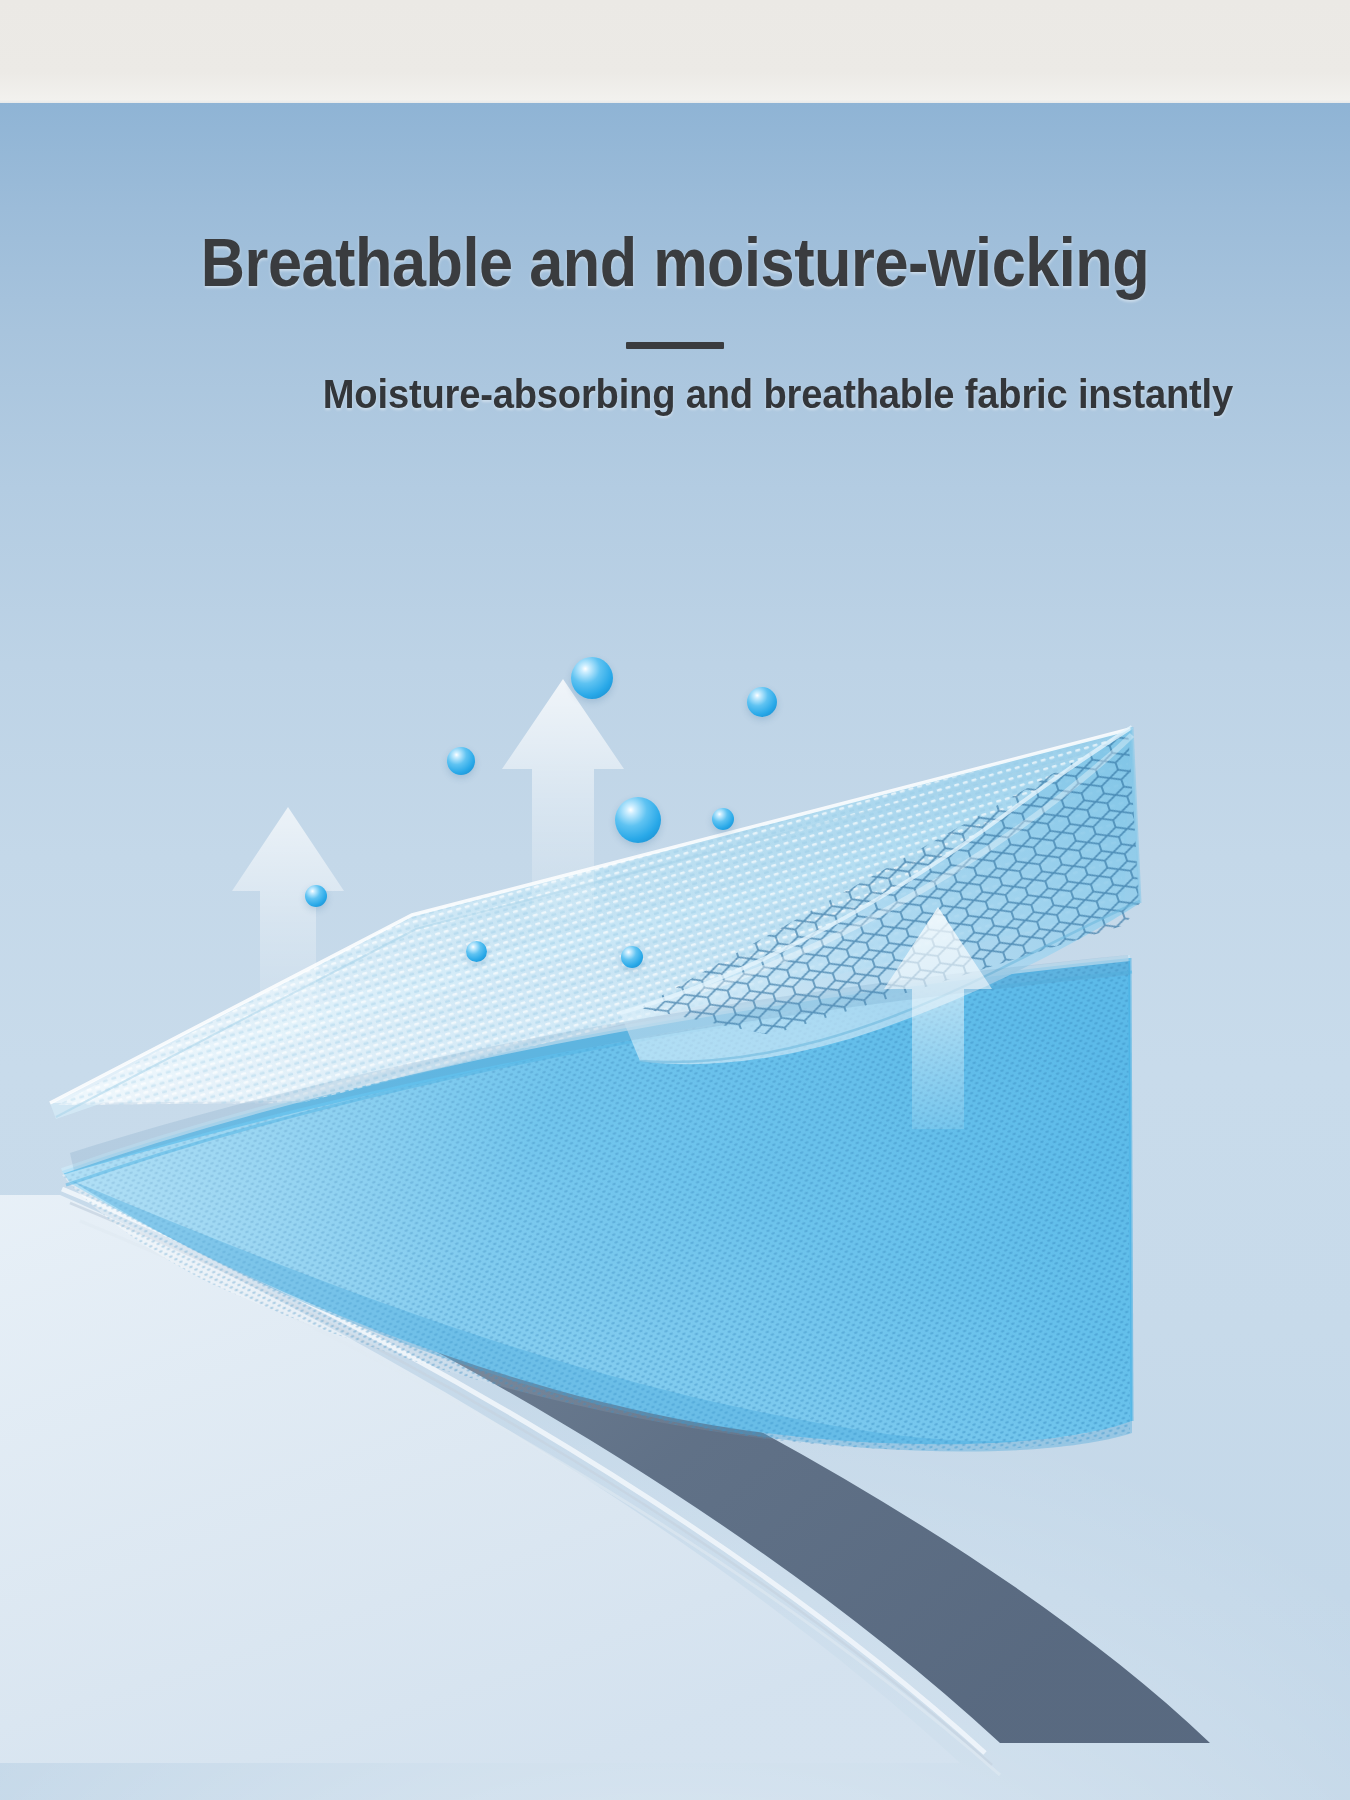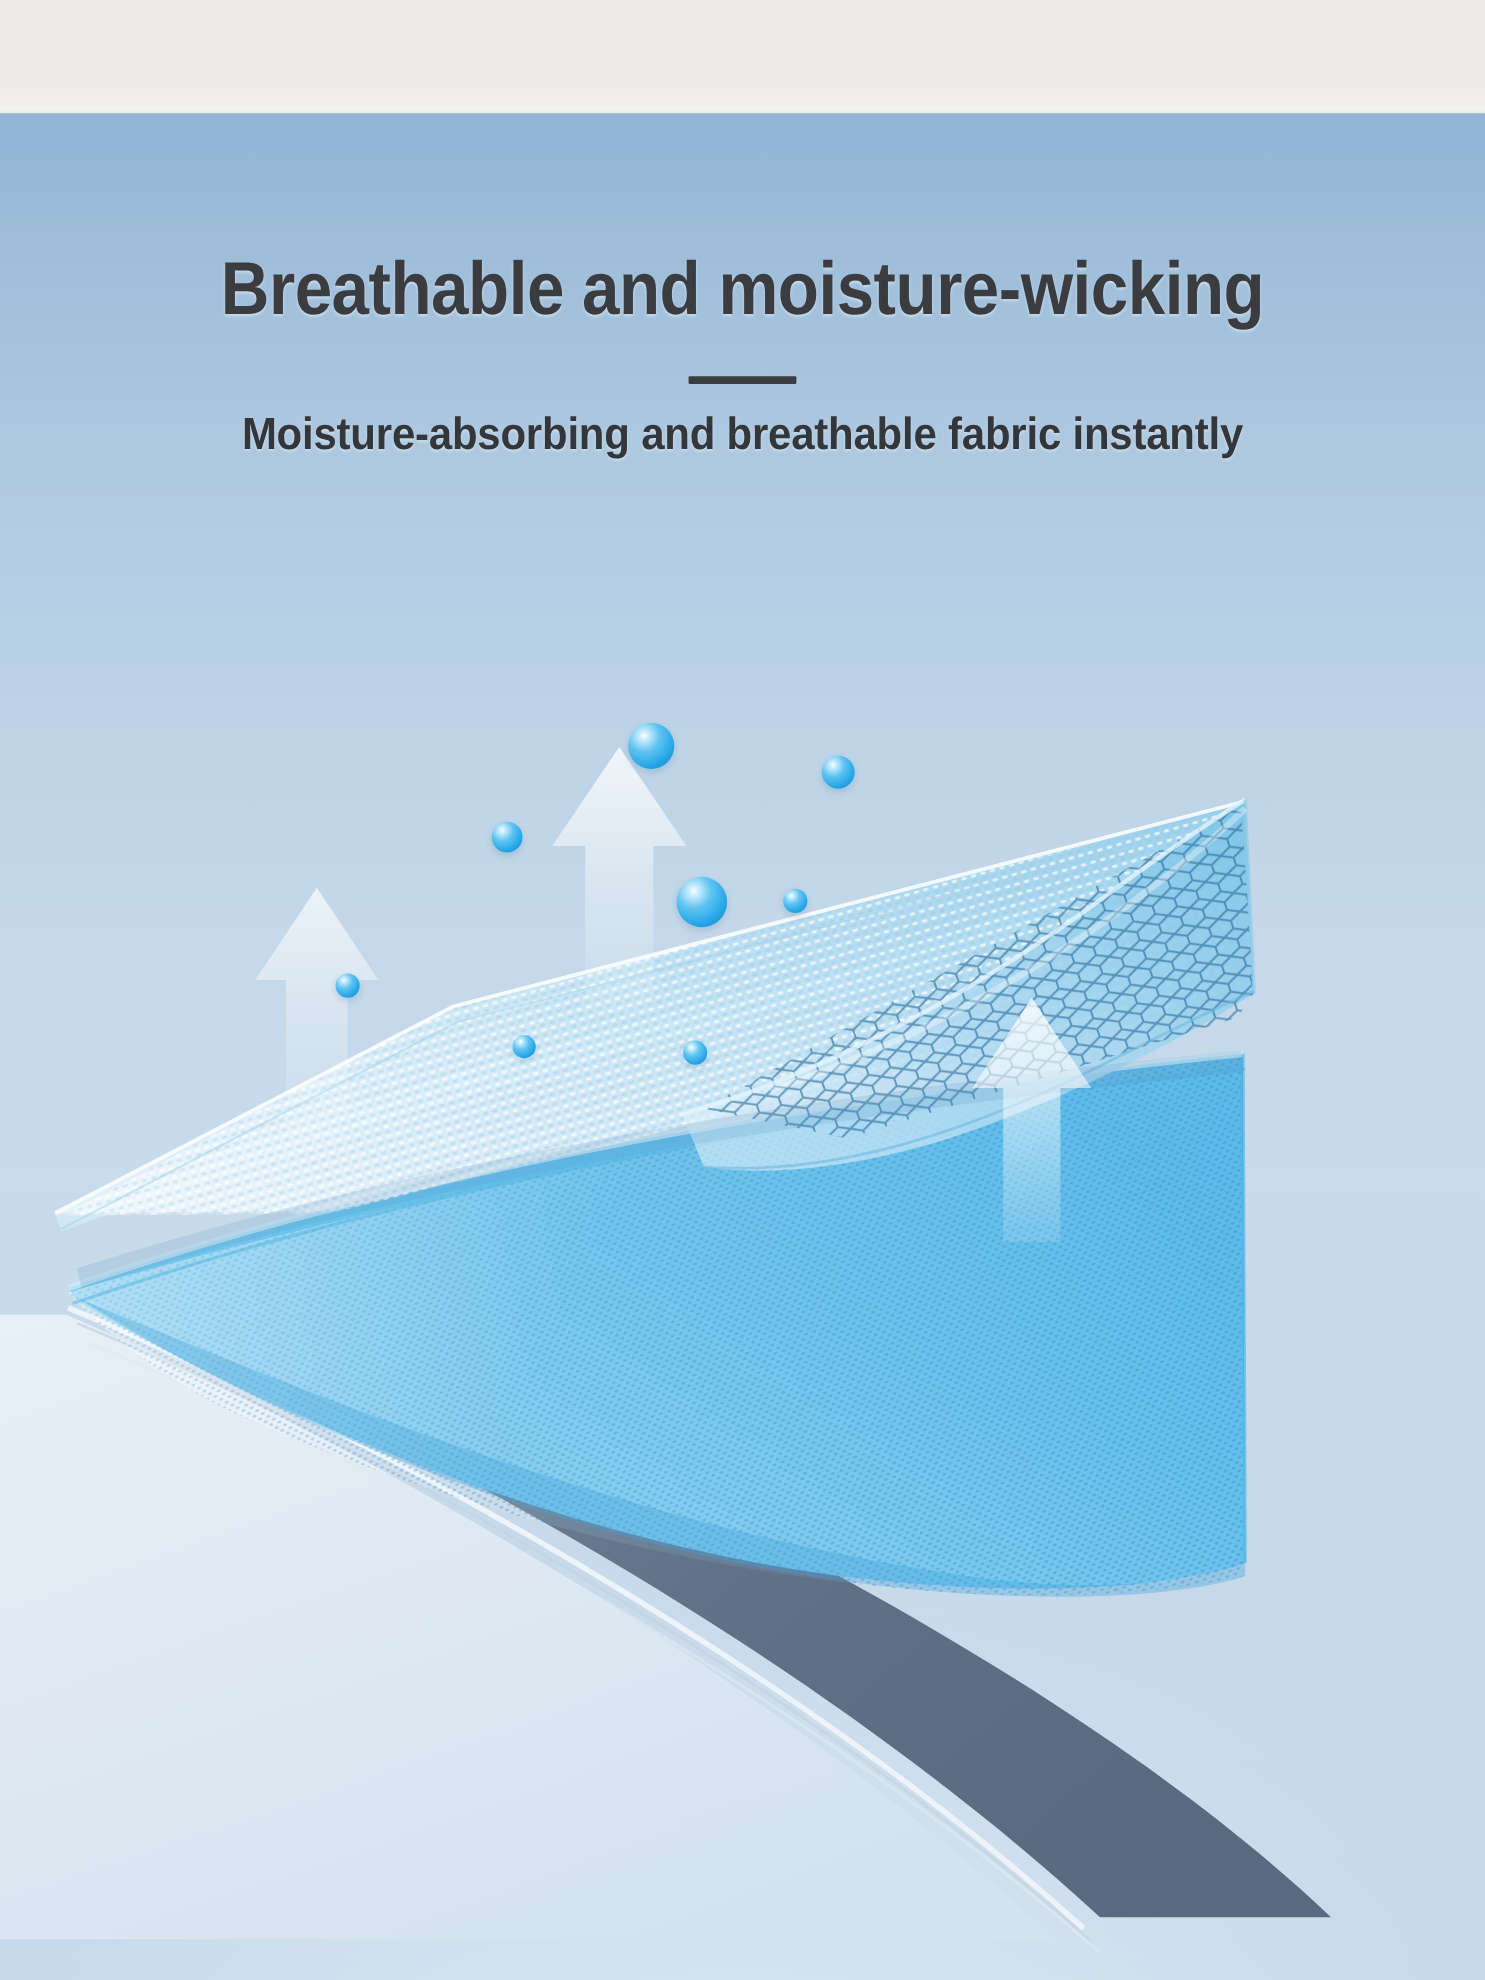--- a/index.html
+++ b/index.html
@@ -52,20 +52,21 @@
   }
   .divider{
     position:absolute;left:50%;top:239px;width:98px;height:7px;
     margin-left:-49px;background:#3a3c3f;border-radius:1px;
   }
   .subtitle{
     position:absolute;left:50%;top:268px;width:1200px;margin-left:-600px;
     font-size:41px;line-height:47px;font-weight:bold;color:#33363a;
     letter-spacing:-0.2px;
     text-shadow:0 2px 3px rgba(255,255,255,.4);
+    text-align:right;
   }
   .sub-l1{display:block;transform:scaleX(.93);white-space:nowrap;}
   .sub-l2{display:block;white-space:nowrap;}
 
   
   .illus{position:absolute;left:0;top:0;width:1350px;height:1697px;}
   .illus svg{display:block;width:1350px;height:1697px;}
 
   
   .drop{

